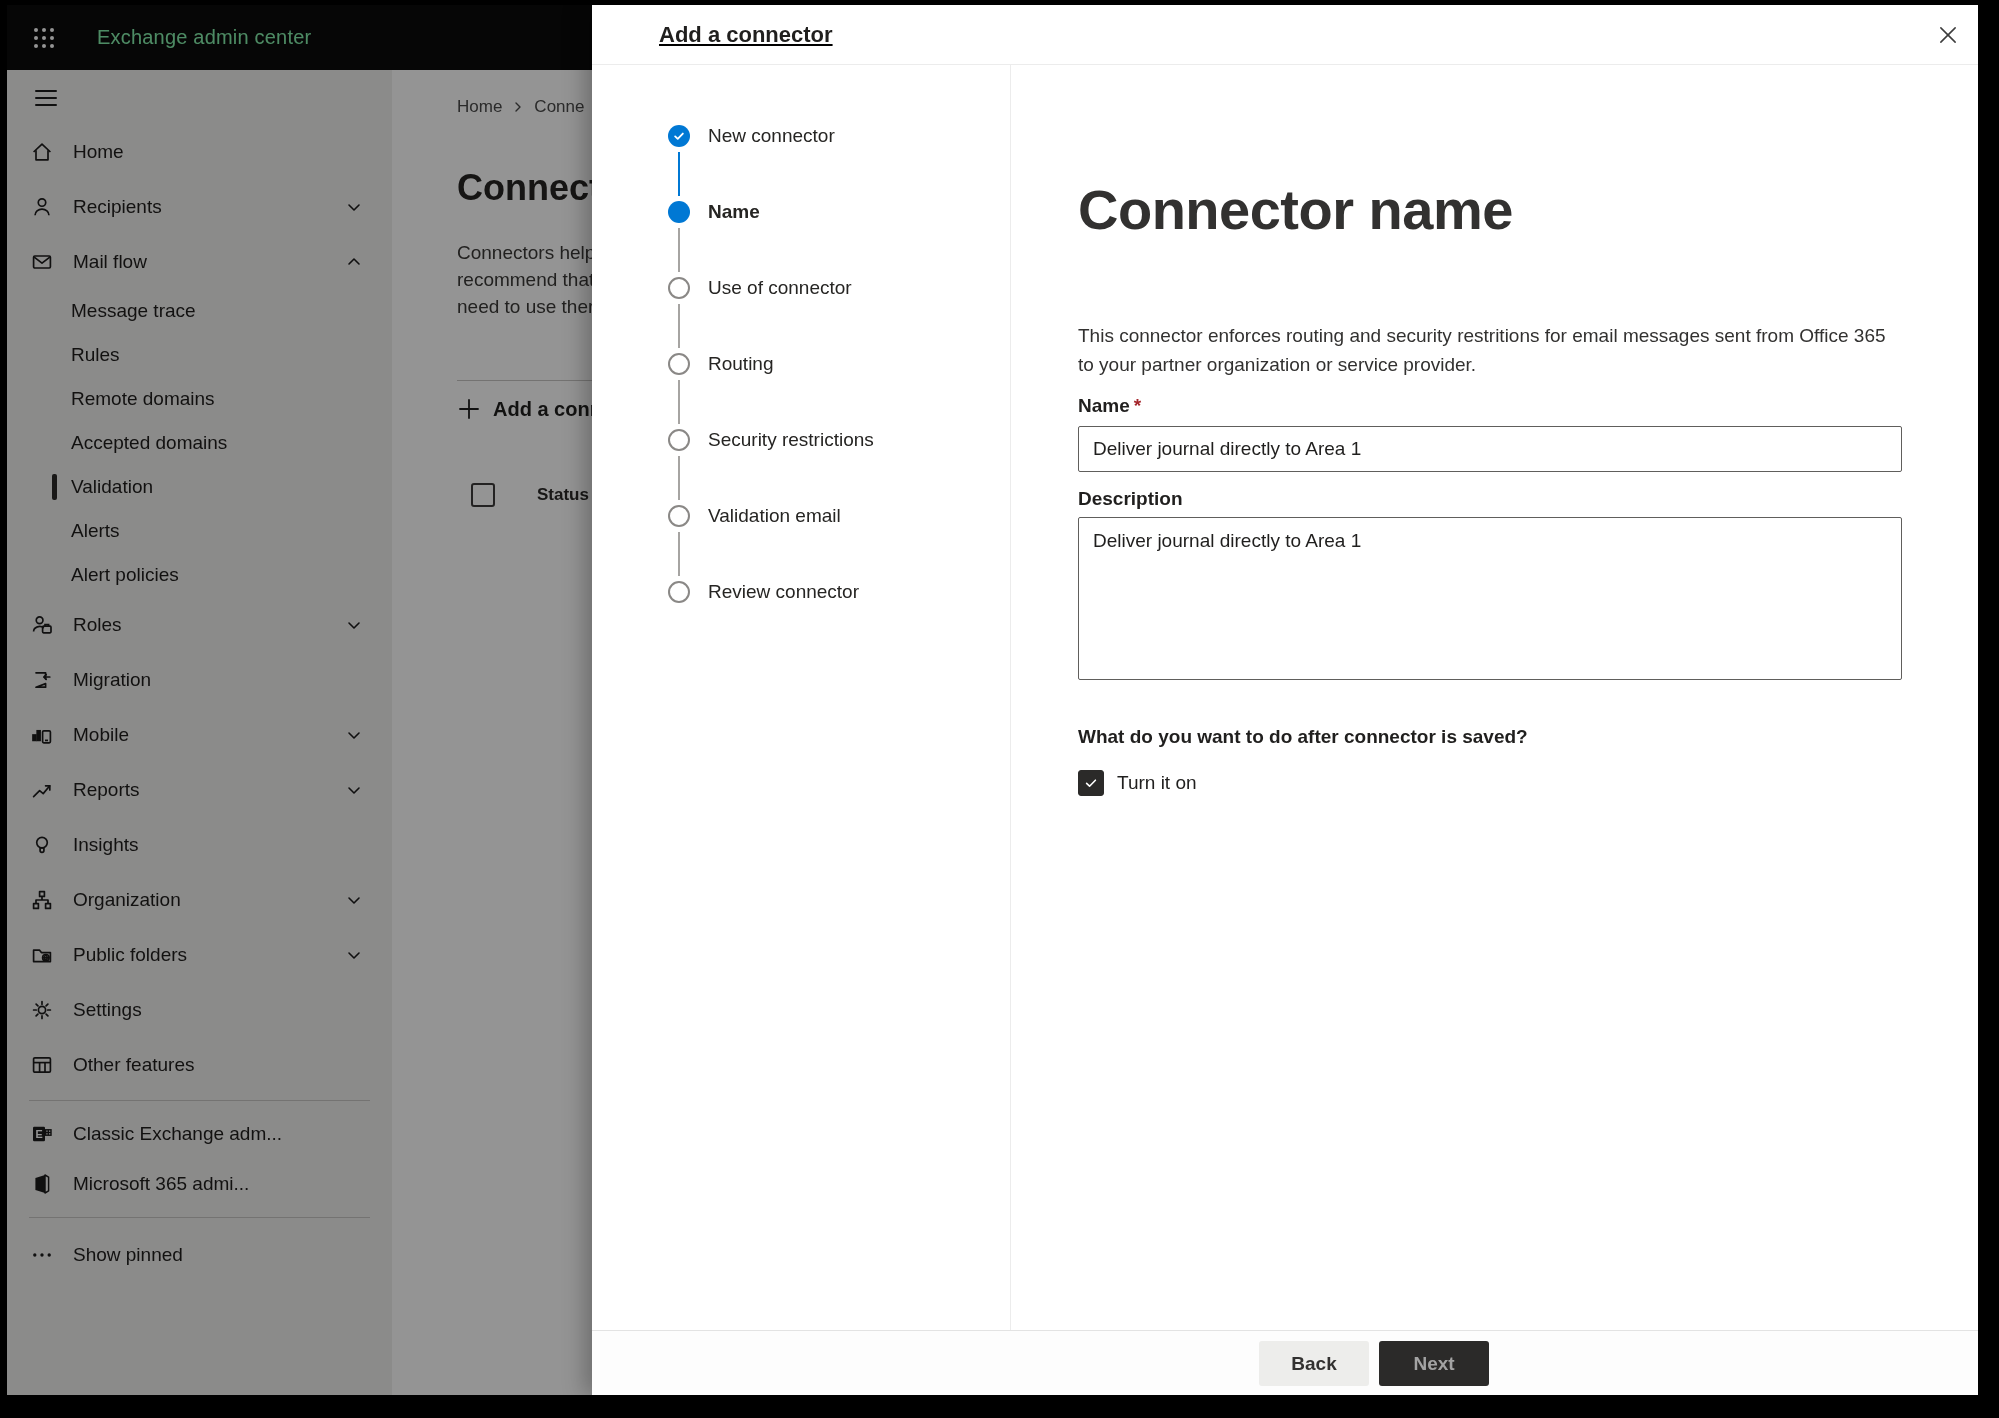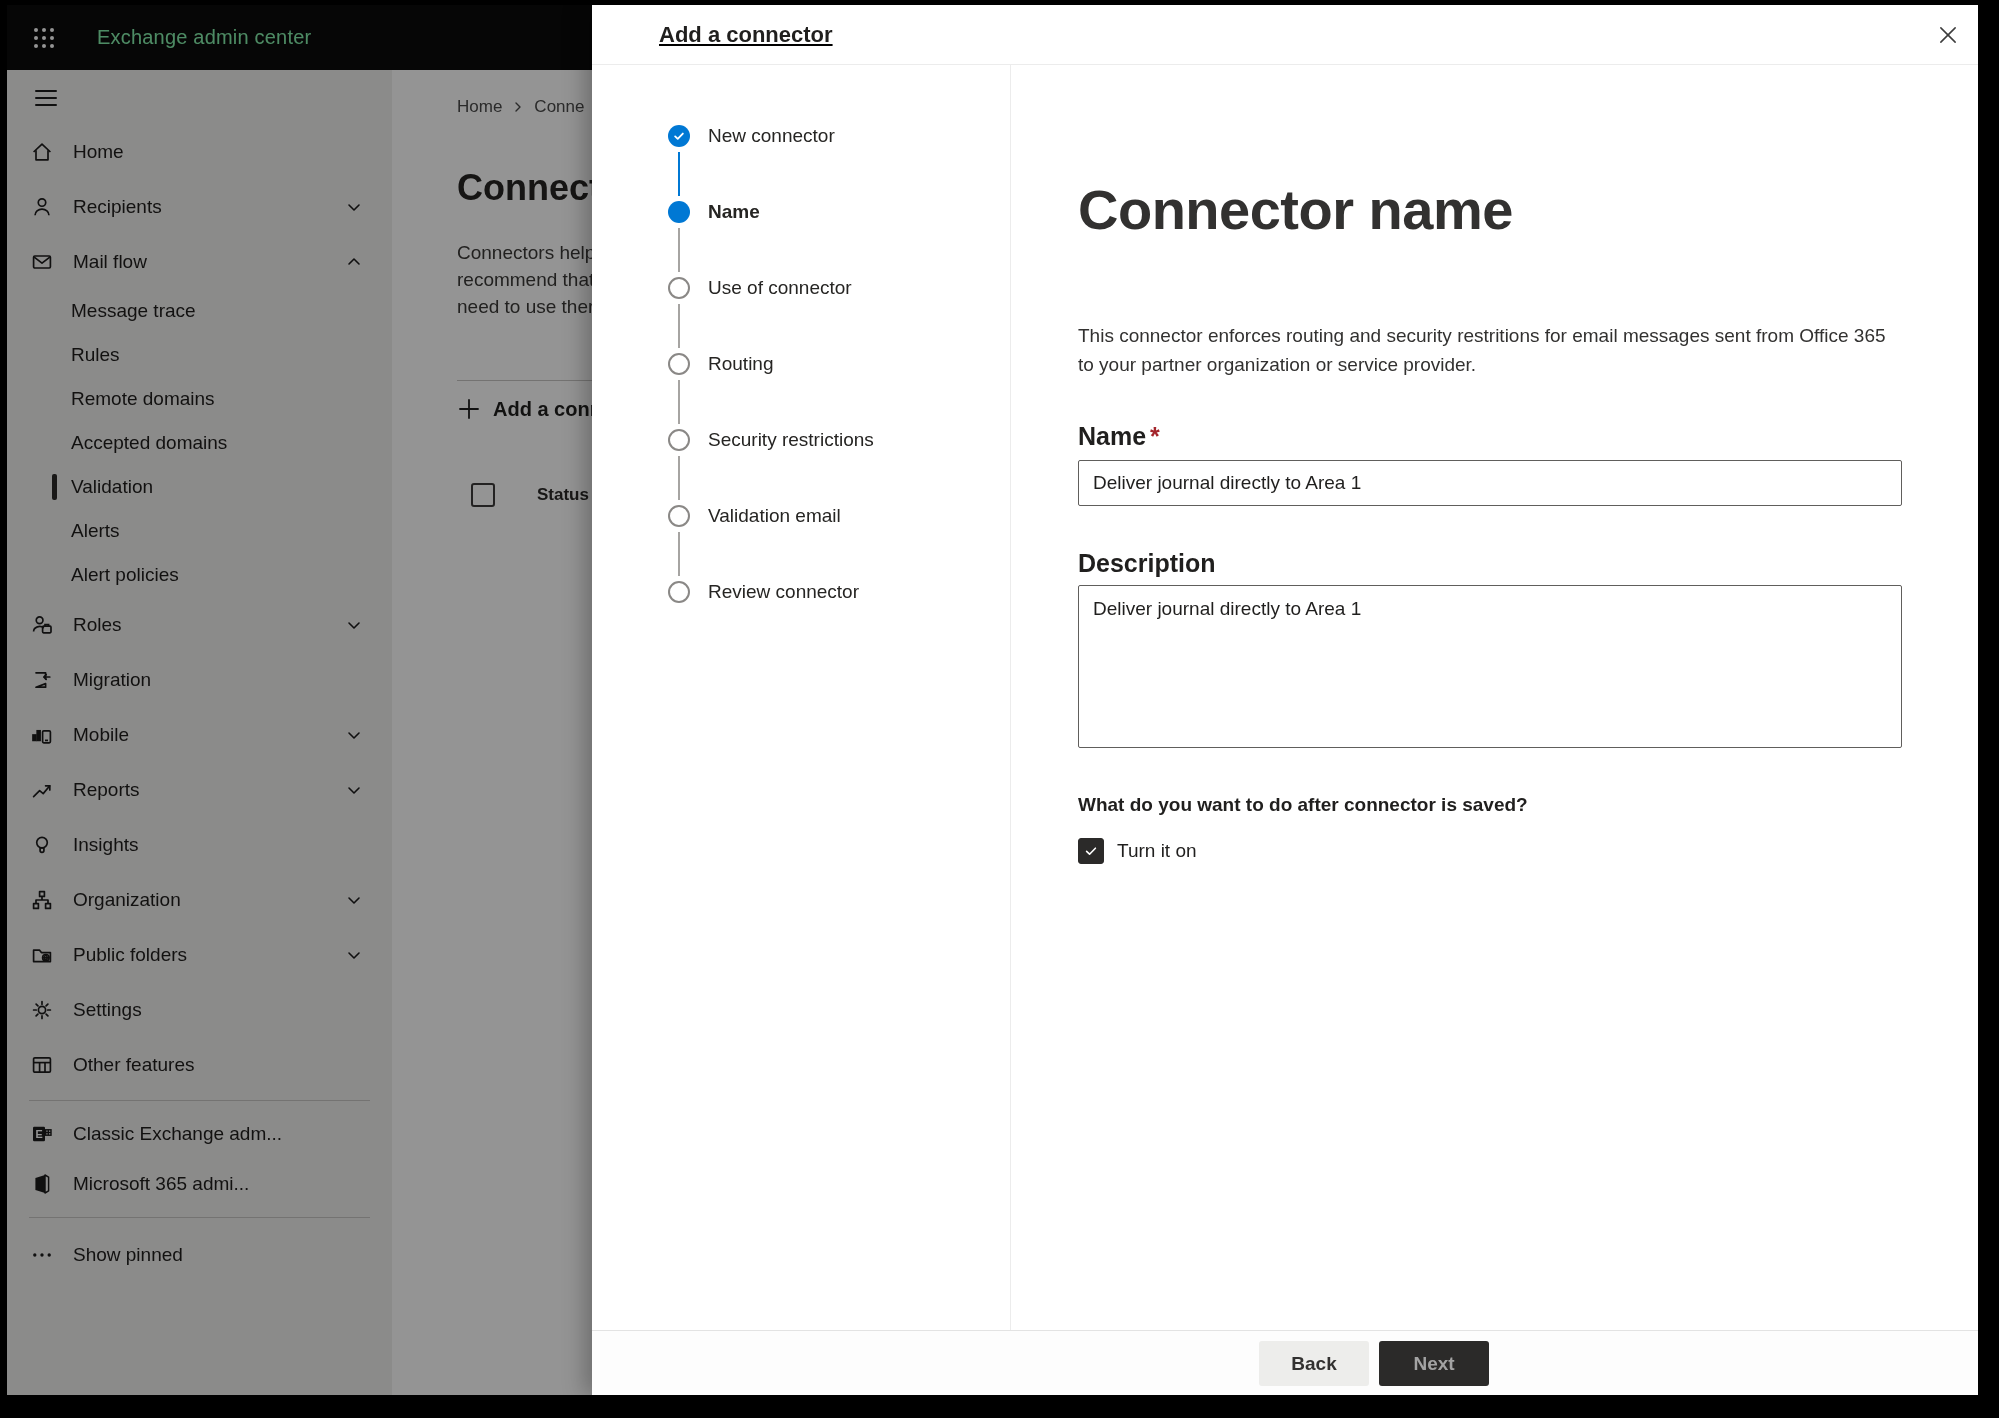--- a/index.html
+++ b/index.html
@@ -64,21 +64,21 @@
   .step-line{position:absolute;left:10px;top:27px;width:2px;height:44px;background:#a6a4a2;}
   .step.done .step-line{background:#0078d4;}
   .step:last-child .step-line{display:none;}
   .step-label{position:absolute;left:30px;top:0;height:22px;display:flex;align-items:center;font-size:19px;color:#262523;white-space:nowrap;margin-left:10px;}
   .step.current .step-label{font-weight:700;}
 
   
   .dialog-content{flex:1 1 auto;padding:114px 76px 0 67px;}
   .content-heading{font-size:56px;font-weight:700;color:#323130;letter-spacing:-0.5px;line-height:62px;margin:0;}
   .content-desc{margin-top:80px;font-size:19px;line-height:29px;color:#323130;}
-  .field-label{margin-top:43px;font-size:25px;font-weight:700;color:#201f1e;}
+  .field-label{margin-top:16px;font-size:19px;font-weight:700;color:#201f1e;}
   .req{color:#a4262c;margin-left:4px;font-weight:700;}
   .text-input{margin-top:9px;width:824px;height:46px;border:1px solid #605e5c;border-radius:2px;
     font-size:19px;color:#201f1e;padding:0 14px;font-family:"Liberation Sans","DejaVu Sans",sans-serif;background:#fff;}
   .text-area{margin-top:7px;width:824px;height:163px;border:1px solid #605e5c;border-radius:2px;resize:none;
     font-size:19px;color:#201f1e;padding:12px 14px;font-family:"Liberation Sans","DejaVu Sans",sans-serif;background:#fff;}
   .question{margin-top:42px;font-size:19px;font-weight:700;color:#201f1e;}
   .check-row{margin-top:22px;display:flex;align-items:center;}
   .checkbox{width:26px;height:26px;background:#2b2a29;border:1px solid #2b2a29;border-radius:3px;
     display:flex;align-items:center;justify-content:center;cursor:pointer;}
   .check-row-label{margin-left:13px;font-size:19px;color:#201f1e;}

